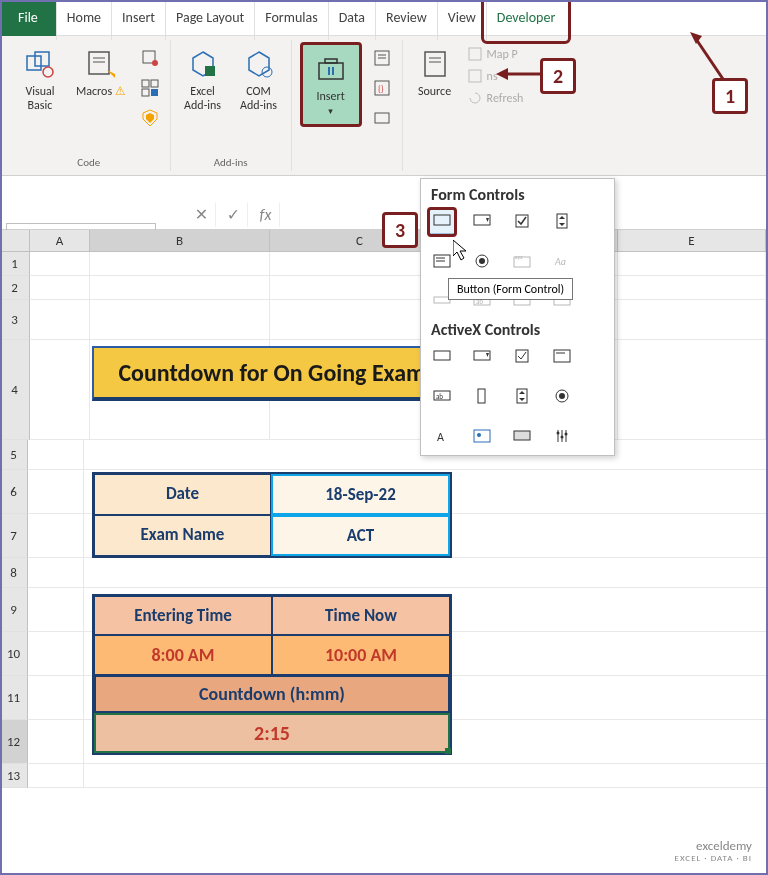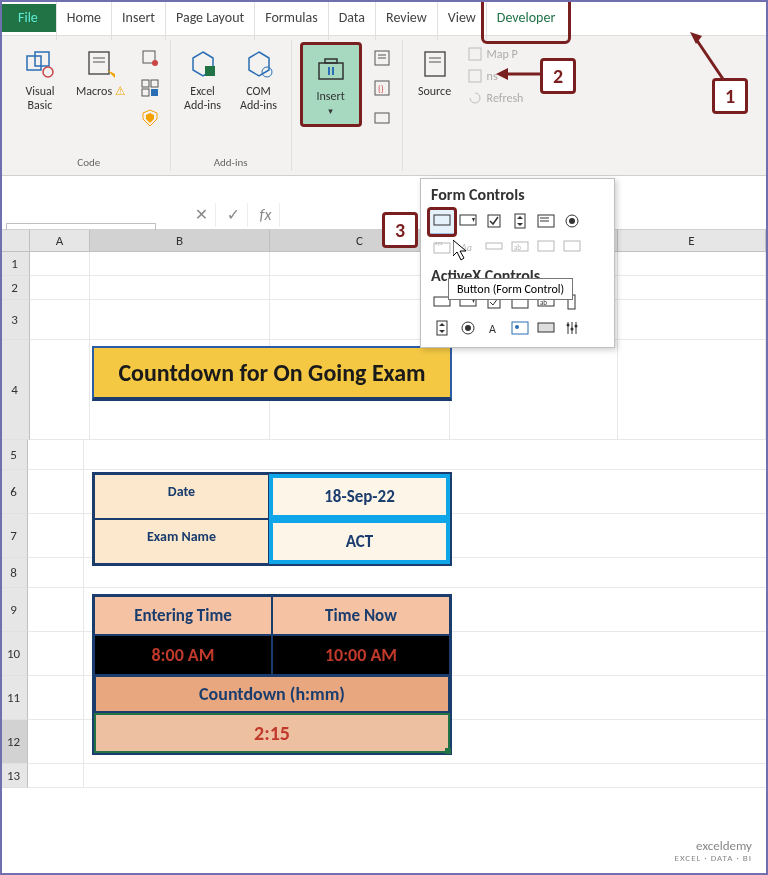--- a/index.html
+++ b/index.html
@@ -1,20 +1,20 @@
 <!DOCTYPE html>
 <html><head>
 <meta charset="utf-8">
 <style>
 * { box-sizing: border-box; margin: 0; padding: 0; font-family: 'Segoe UI', Calibri, sans-serif; }
 body { background: #fff; width: 768px; height: 875px; overflow: hidden; position: relative; }
 
 
 .ribbon-tabs { display: flex; align-items: center; height: 36px; border-bottom: 1px solid #ddd; }
-.file-tab { background: #217346; color: #5eead4; padding: 8px 18px; font-size: 14px; height: 28px; display: flex; align-items: center; }
+.file-tab { background: #217346; color: #ffffff; padding: 8px 18px; font-size: 14px; height: 36px; display: flex; align-items: center; }
 .ribbon-tab { padding: 8px 10px; font-size: 14px; color: #444; cursor: pointer; border-left: 1px solid #e0e0e0; height: 44px; display: flex; align-items: center; }
 .ribbon-tab.active { color: #217346; }
 
 
 .ribbon-body { height: 140px; background: #f3f2f1; border-bottom: 1px solid #d0d0d0; display: flex; padding: 4px 8px; }
 .ribbon-group { display: flex; flex-direction: column; align-items: center; padding: 2px 8px; border-right: 1px solid #e0e0e0; }
 .ribbon-group-items { display: flex; align-items: flex-start; flex: 1; gap: 8px; }
 .ribbon-group-label { font-size: 11px; color: #666; margin-top: auto; padding-top: 4px; }
 .ribbon-btn-large { display: flex; flex-direction: column; align-items: center; padding: 4px; cursor: pointer; min-width: 48px; }
 .ribbon-btn-large .icon-box { width: 36px; height: 36px; display: flex; align-items: center; justify-content: center; margin-bottom: 2px; }
@@ -26,21 +26,21 @@
 
 .insert-highlight { background: #a7d9c1; border: 3px solid #7a1f1f; border-radius: 4px; }
 
 
 .callout { position: absolute; border: 3px solid #7a1f1f; background: #fff; border-radius: 4px; font-weight: bold; font-size: 20px; color: #7a1f1f; display: flex; align-items: center; justify-content: center; z-index: 200; }
 .callout-arrow { position: absolute; z-index: 199; }
 
 
 .dropdown-panel { position: absolute; left: 420px; top: 178px; width: 195px; background: #fff; border: 1px solid #c0c0c0; box-shadow: 2px 2px 6px rgba(0,0,0,0.2); z-index: 150; padding-bottom:6px; }
 .dropdown-section-label { font-size: 16px; font-weight: bold; color: #333; padding: 6px 10px 4px; }
-.dropdown-grid { display: flex; flex-wrap: wrap; padding: 0 8px; gap: 0; }
+.dropdown-grid { display: flex; flex-wrap: wrap; padding: 0 8px; gap: 14px; }
 .dropdown-item { width: 26px; height: 26px; border: 1px solid transparent; display: flex; align-items: center; justify-content: center; cursor: pointer; }
 .dropdown-item.hover { border: 1px solid #a0c0e0; background: #e5f1fb; }
 .tooltip { position: absolute; left: 448px; top: 278px; background: #fff; border: 1px solid #767676; padding: 3px 8px; font-size: 12px; z-index: 160; }
 
 
 .formula-row { height: 30px; display: flex; align-items: center; border-bottom: 1px solid #d0d0d0; background: #fff; padding: 0 6px; gap: 4px;}
 .name-box { width: 150px; height: 24px; border: 1px solid #c0c0c0; padding: 0 6px; font-size: 13px; display: flex; align-items: flex-end; justify-content: space-between; margin-top: 40px; }
 .name-box-arrow { color: #666; font-size: 10px; }
 .formula-btn { width: 28px; height: 24px; display: flex; align-items: center; justify-content: center; color: #888; border-right: 1px solid #eee; }
 .formula-input { flex: 1; height: 24px; border: none; padding: 0 6px; font-size: 13px; }
@@ -49,25 +49,25 @@
 .grid-area { position: relative; }
 .col-header { border-right: 1px solid #c0c0c0; border-bottom: 1px solid #c0c0c0; display: flex; align-items: center; justify-content: center; font-size: 13px; color: #333; background:#e6e6e6; }
 .row-header { width: 30px; border-right: 1px solid #c0c0c0; border-bottom: 1px solid #e0e0e0; display: flex; align-items: center; justify-content: center; font-size: 13px; color: #333; background:#e6e6e6;}
 .sheet-row { display: flex; }
 .cell { border-right: 1px solid #e8e8e8; border-bottom: 1px solid #e8e8e8; height: 24px; }
 
 
 .title-banner { background: #f4c842; border: 2px solid #2d5ca6; border-bottom: 4px solid #1a3d6e; padding: 10px 8px; text-align: center; font-size: 24px; font-weight: bold; color: #1a1a1a; }
 .info-table { border: 2px solid #1a3d6e; }
 .info-row { display: flex; }
-.info-cell-h { flex: 1; background: #fce8cc; border: 1px solid #1a3d6e; padding: 8px; text-align: center; font-weight: bold; font-size: 14px; color: #1a3d6e; }
-.info-cell-v { flex: 1; background: #fdf5e8; border: 4px solid #0ea5e9; padding: 8px; text-align: center; font-weight: bold; font-size: 17px; color: #1a3d6e; }
+.info-cell-h { flex: 1; background: #fce8cc; border: 1px solid #1a3d6e; padding: 8px; text-align: center; font-weight: bold; font-size: 17px; color: #1a3d6e; }
+.info-cell-v { flex: 1; background: #fdf5e8; border: 2px solid #0ea5e9; padding: 8px; text-align: center; font-weight: bold; font-size: 17px; color: #1a3d6e; }
 .time-table { border: 2px solid #1a3d6e; }
 .time-header { flex: 1; background: #f5c2a3; border: 1px solid #1a3d6e; padding: 8px; text-align: center; font-weight: bold; font-size: 17px; color: #1a3d6e; }
-.time-value { flex: 1; background: #000000; border: 1px solid #1a3d6e; padding: 8px; text-align: center; font-weight: bold; font-size: 18px; color: #c0392b; }
+.time-value { flex: 1; background: #fdba74; border: 1px solid #1a3d6e; padding: 8px; text-align: center; font-weight: bold; font-size: 18px; color: #c0392b; }
 .countdown-header { background: #e8a77f; border: 2px solid #1a3d6e; padding: 6px; text-align: center; font-weight: bold; font-size: 18px; color: #1a3d6e; }
 .countdown-value { background: #eec0a2; border: 2px solid #217346; padding: 6px; text-align: center; font-weight: bold; font-size: 20px; color: #c0392b; position:relative; }
 .countdown-value::after { content:''; position:absolute; right:-3px; bottom:-3px; width:6px; height:6px; background:#217346; }
 
 
 .row-header.selected { background: #d2d2d2; }
 .col-header.sel { background: #d2d2d2; }
 
 .watermark { position: absolute; right: 16px; bottom: 12px; font-size: 13px; color: #888; text-align:right; line-height:1.1; }
 .watermark .sub { font-size: 9px; letter-spacing: 1px; }

